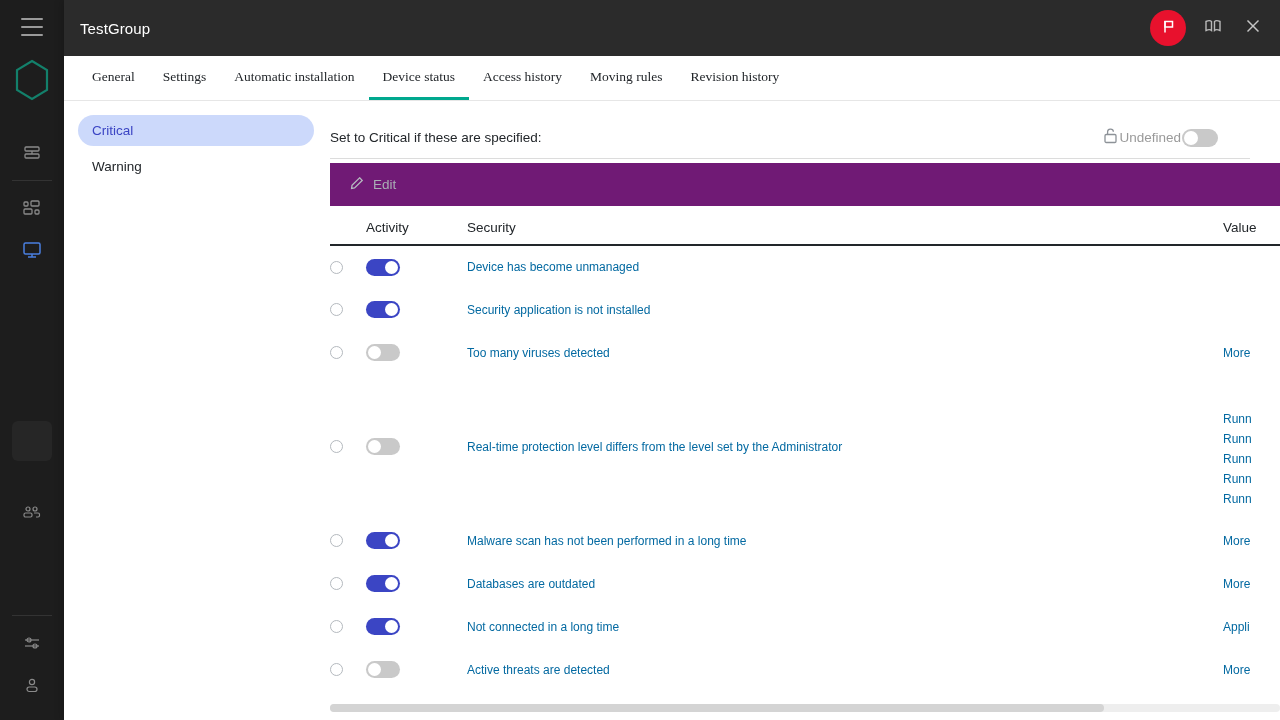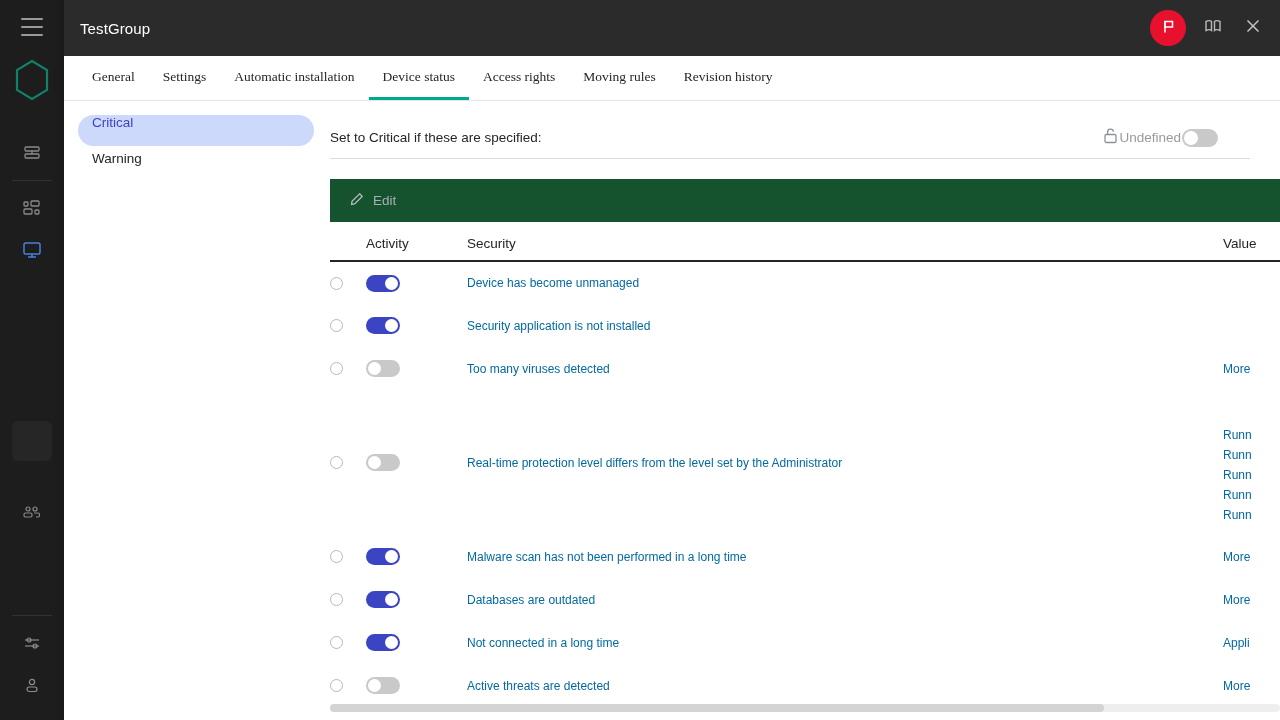--- a/index.html
+++ b/index.html
@@ -92,22 +92,22 @@
   .tab.active { border-bottom-color: #00a88e; color: #22262a; }
 
   
   .modal-body { flex: 1 1 auto; display: flex; min-height: 0; position: relative; }
 
   .side-list {
     width: 266px; flex: 0 0 266px; padding: 14px 16px 0 14px;
   }
   .side-item {
     height: 31px; border-radius: 16px;
-    display: flex; align-items: flex-start;
-    padding: 0 14px;
+    display: flex; align-items: flex-end;
+    padding: 8px 14px;
     font-size: 13.5px; color: #22262a;
     cursor: pointer; margin-bottom: 5px;
   }
   .side-item.selected { background: #ccd9fb; color: #3b45c4; }
 
   .content {
     flex: 1 1 auto; min-width: 0;
     padding: 0 0 0 0;
     display: flex; flex-direction: column;
     position: relative;
@@ -133,22 +133,22 @@
     position: absolute; top: 2px; left: 2px;
     width: 13px; height: 13px; border-radius: 50%; background: #fff;
   }
   .toggle.on { background: #3b45c4; }
   .toggle.on .knob { left: auto; right: 2px; }
   .toggle.lg { width: 36px; height: 18px; border-radius: 10px; flex: 0 0 36px; }
   .toggle.lg .knob { width: 14px; height: 14px; }
 
   
   .toolbar {
-    margin-top: 20px;
-    height: 43px; background: #14532d;
+    margin-top: 4px;
+    height: 43px; background: #701a75;
     display: flex; align-items: center;
     padding-left: 20px;
   }
   .toolbar-btn {
     display: flex; align-items: center; gap: 9px;
     font-size: 13.5px; color: #a9aeb5; cursor: default;
   }
 
   
   .table-wrap { position: relative; flex: 1 1 auto; min-height: 0; overflow: hidden; }
@@ -299,21 +299,21 @@
           </span>
         </div>
       </div>
     </div>
 
     <div class="tabs-bar">
       <div class="tab">General</div>
       <div class="tab">Settings</div>
       <div class="tab">Automatic installation</div>
       <div class="tab active">Device status</div>
-      <div class="tab">Access rights</div>
+      <div class="tab">Access history</div>
       <div class="tab">Moving rules</div>
       <div class="tab">Revision history</div>
     </div>
 
     <div class="modal-body">
 
       <div class="side-list">
         <div class="side-item selected">
           <span>Critical</span>
         </div>

